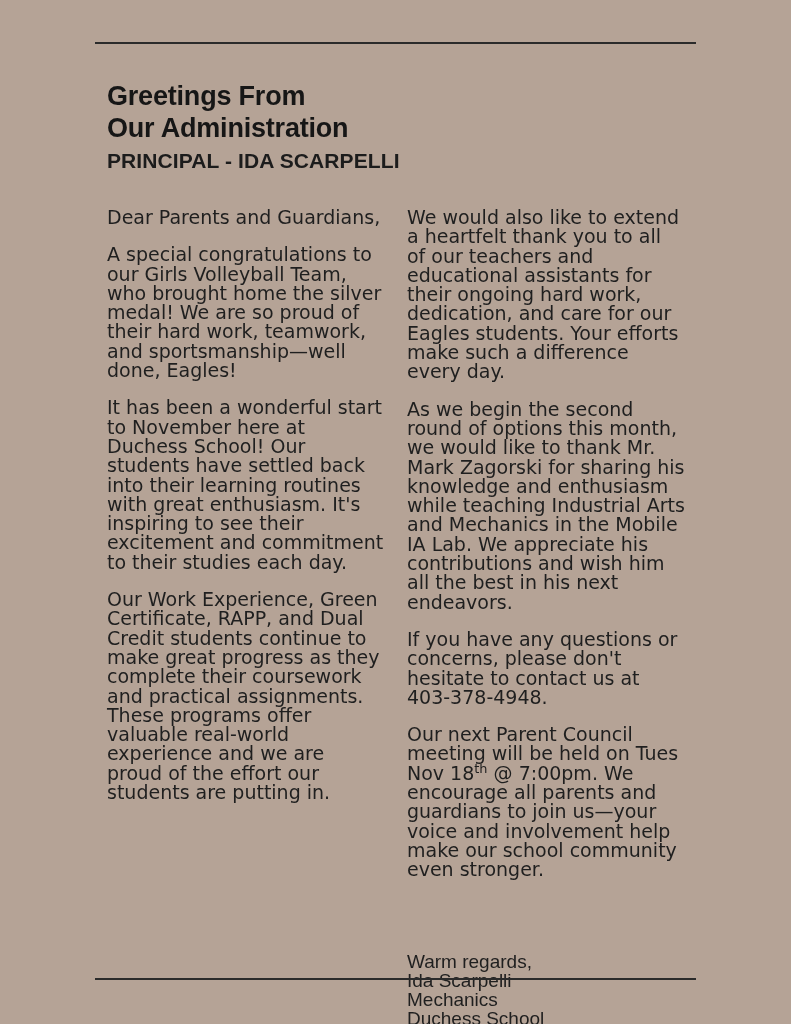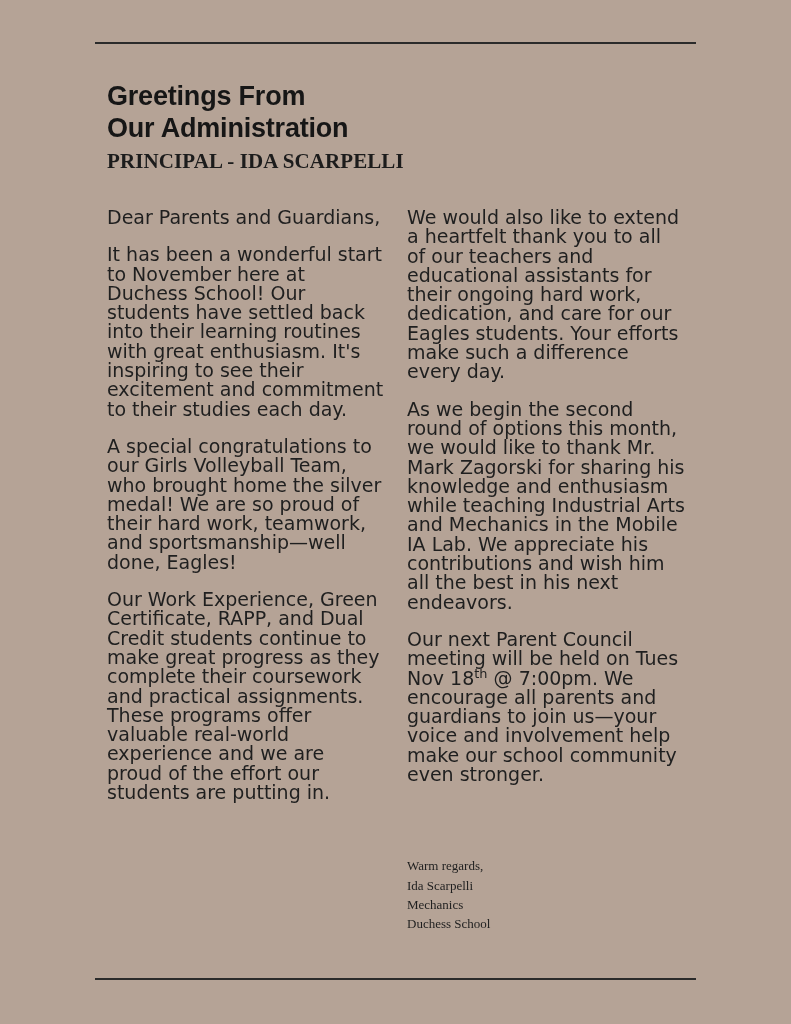--- a/index.html
+++ b/index.html
@@ -43,21 +43,21 @@
     font-size: 27px;
     line-height: 32px;
     letter-spacing: -0.2px;
     color: #161616;
     margin: 0;
   }
   .heading .line {
     display: block;
   }
   .subheading {
-    font-family: Liberation Serif, serif;
+    font-family: Liberation Sans, sans-serif;
     font-size: 21px;
     line-height: 26px;
     color: #1c1c1c;
     margin: 4px 0 0 0;
     letter-spacing: 0.1px;
   }
 
   .columns {
     display: flex;
     gap: 22px;
@@ -82,22 +82,22 @@
   sup {
     font-size: 0.68em;
     vertical-align: super;
     line-height: 0;
   }
   .signoff {
     margin-top: 72px;
   }
   .signoff .sline {
     display: block;
-    font-family: Liberation Serif, serif;
-    font-size: 13px;
+    font-family: Liberation Sans, sans-serif;
+    font-size: 19px;
     line-height: 19.3px;
     color: #1f1f1f;
   }
 </style>
 </head>
 <body>
 
 <div class="page">
 
   <div class="rule rule-top"></div>
@@ -107,28 +107,29 @@
     <h1 class="heading">
       <span class="line">Greetings From</span>
       <span class="line">Our Administration</span>
     </h1>
     <h2 class="subheading">PRINCIPAL - IDA SCARPELLI</h2>
 
     <div class="columns">
 
       <div class="col col-left">
         <p class="para">Dear Parents and Guardians,</p>
+        <p class="para">A special congratulations to our Girls Volleyball Team, who brought home the silver medal! We are so proud of their hard work, teamwork, and sportsmanship—well done, Eagles!</p>
         <p class="para">It has been a wonderful start to November here at Duchess School! Our students have settled back into their learning routines with great enthusiasm. It's inspiring to see their excitement and commitment to their studies each day.</p>
-        <p class="para">A special congratulations to our Girls Volleyball Team, who brought home the silver medal! We are so proud of their hard work, teamwork, and sportsmanship—well done, Eagles!</p>
         <p class="para">Our Work Experience, Green Certificate, RAPP, and Dual Credit students continue to make great progress as they complete their coursework and practical assignments. These programs offer valuable real-world experience and we are proud of the effort our students are putting in.</p>
       </div>
 
       <div class="col col-right">
         <p class="para">We would also like to extend a heartfelt thank you to all of our teachers and educational assistants for their ongoing hard work, dedication, and care for our Eagles students. Your efforts make such a difference every day.</p>
         <p class="para">As we begin the second round of options this month, we would like to thank Mr. Mark Zagorski for sharing his knowledge and enthusiasm while teaching Industrial Arts and Mechanics in the Mobile IA Lab. We appreciate his contributions and wish him all the best in his next endeavors.</p>
+        <p class="para">If you have any questions or concerns, please don't hesitate to contact us at 403-378-4948.</p>
         <p class="para"><span>Our next Parent Council meeting will be held on Tues Nov 18</span><sup>th</sup><span> @ 7:00pm. We encourage all parents and guardians to join us—your voice and involvement help make our school community even stronger.</span></p>
 
         <div class="signoff">
           <span class="sline">Warm regards,</span>
           <span class="sline">Ida Scarpelli</span>
           <span class="sline">Mechanics</span>
           <span class="sline">Duchess School</span>
         </div>
       </div>
 

